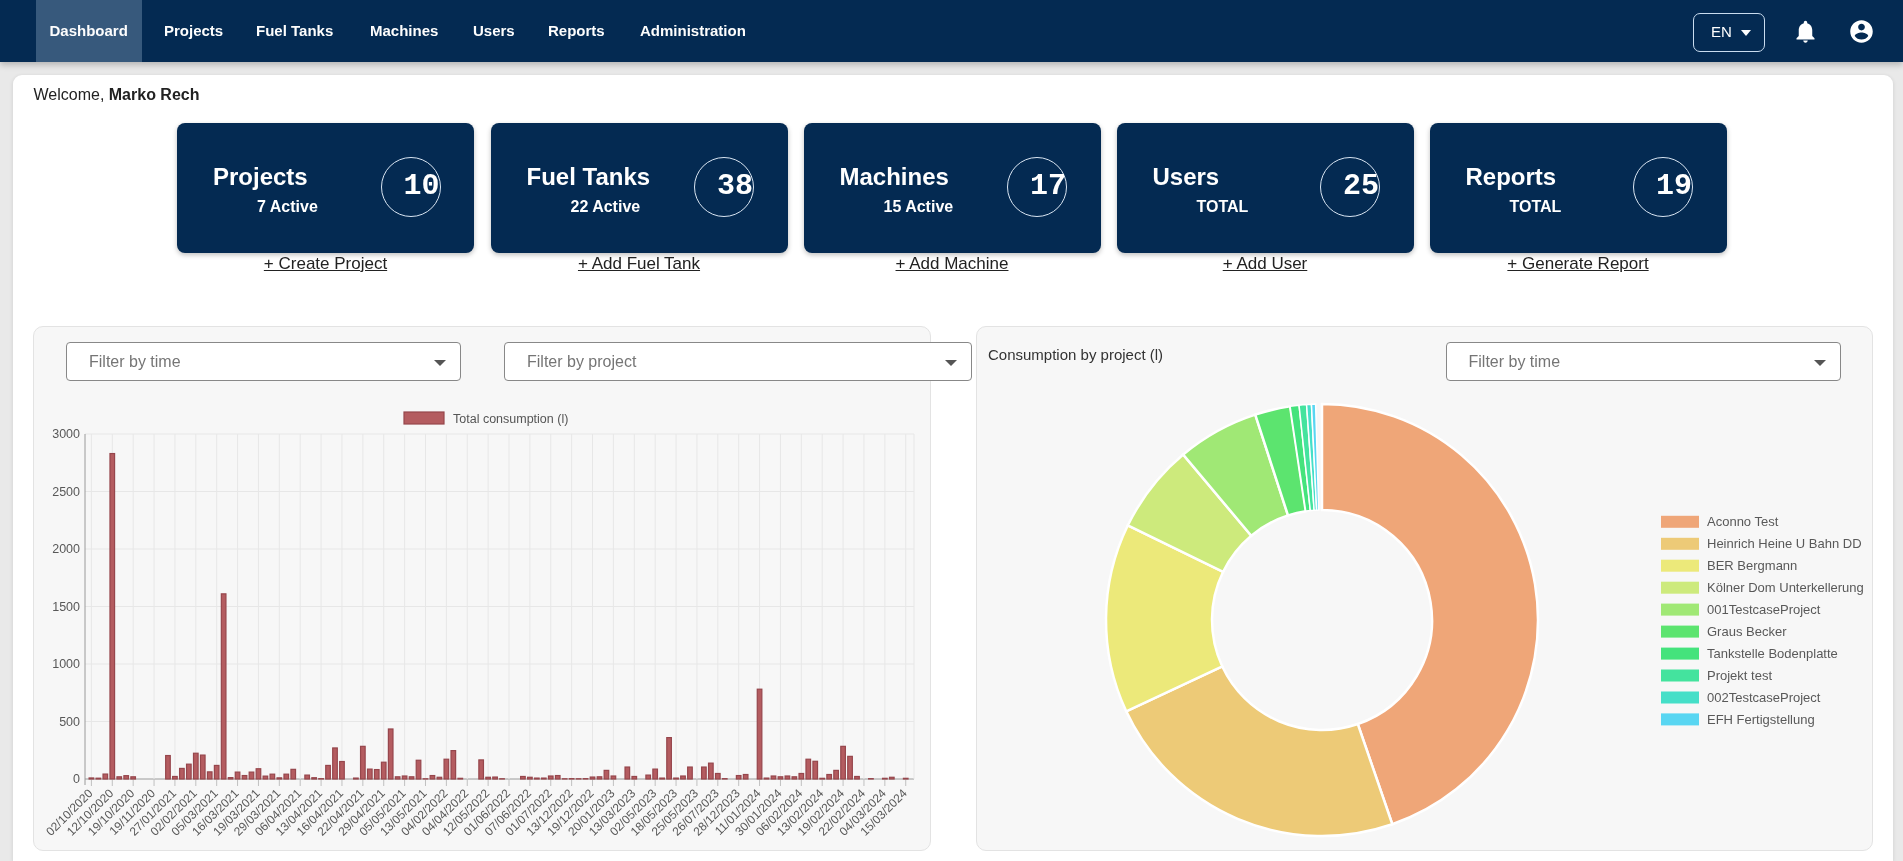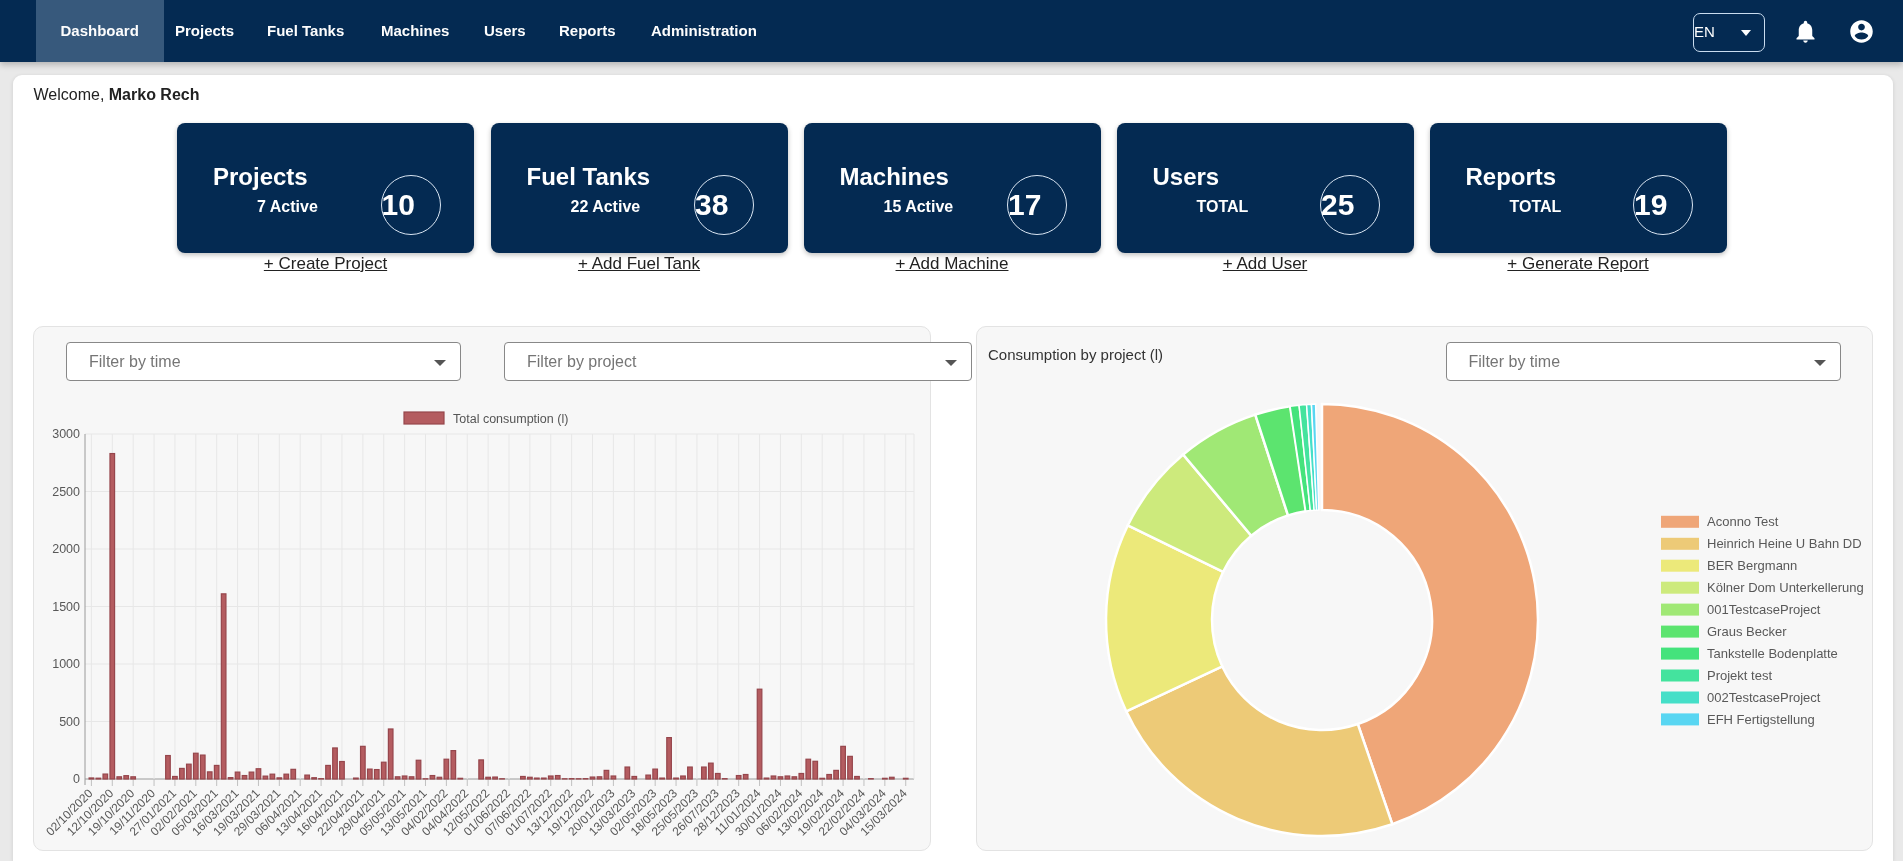--- a/index.html
+++ b/index.html
@@ -1,26 +1,26 @@
 <!DOCTYPE html>
 <html><head><meta charset="utf-8">
 <style>
 * { margin:0; padding:0; box-sizing:border-box; }
 html,body { width:1903px; height:861px; overflow:hidden; background:#e9e9e9; font-family:"Liberation Sans", sans-serif; }
 #nav { position:absolute; left:0; top:0; width:1903px; height:62px; background:#042a52; z-index:5; box-shadow:0 3px 6px rgba(0,0,0,0.22); }
-.nitem { position:absolute; top:0; height:62px; line-height:62px; color:#fdfdfd; font-size:15px; font-weight:bold; padding:0 25px; }
+.nitem { position:absolute; top:0; height:62px; line-height:62px; color:#fdfdfd; font-size:15px; font-weight:bold; padding:0 14px; }
 .nitem.active { background:#37597c; }
-#enbtn { position:absolute; left:1693px; top:13px; width:72px; height:38.5px; border:1.5px solid #c9dcef; border-radius:7px; color:#fff; font-size:15px; line-height:36px; text-align:left; }
+#enbtn { position:absolute; left:1693px; top:13px; width:72px; height:38.5px; border:1.5px solid #c9dcef; border-radius:7px; color:#fff; font-size:15px; line-height:36px; text-align:left; padding-left:17px; }
 #enbtn .car { position:absolute; right:13px; top:16px; width:0; height:0; border-left:5.5px solid transparent; border-right:5.5px solid transparent; border-top:6px solid #fff; }
 #page { position:absolute; left:13px; top:75px; width:1880px; height:786px; background:#ffffff; border-radius:9px 9px 0 0; box-shadow:0 1px 4px rgba(0,0,0,0.12); }
 .welcome { position:absolute; left:20.5px; top:11px; font-size:16px; color:#222; }
 .card { position:absolute; top:48px; width:297px; height:129.5px; background:#042a52; border-radius:8px; box-shadow:0 2px 5px rgba(0,0,0,0.25); color:#fff; }
 .ct { position:absolute; left:36px; top:41.5px; font-size:24px; font-weight:bold; line-height:1; }
 .cs { position:absolute; left:36px; top:75.5px; font-size:16px; font-weight:bold; line-height:1;margin-left:44px; }
-.circ { position:absolute; left:203.5px; top:52px; width:60px; height:60px; border:1.2px solid #d9e5f2; border-radius:50%; text-align:left; }
+.circ { position:absolute; left:203.5px; top:34px; width:60px; height:60px; border:1.2px solid #d9e5f2; border-radius:50%; text-align:right;font-family:Liberation Mono, monospace; }
 .circ span { font-size:30px; font-weight:bold; line-height:57px; }
 .clink { position:absolute; top:179px; width:297px; text-align:center; font-size:17px; color:#222; }
 .clink span { text-decoration:underline; }
 .panel { position:absolute; top:251px; width:898px; height:525px; background:#f7f7f7; border:1px solid #e3e3e3; border-radius:10px; }
 .dd { position:absolute; top:15px; height:39px; background:#fff; border:1px solid #888; border-radius:4px; font-size:16px; color:#757575; line-height:37px; padding-left:22px; }
 .dd .car { position:absolute; right:14px; top:17px; width:0; height:0; border-left:6px solid transparent; border-right:6px solid transparent; border-top:6.5px solid #555; }
 .ptitle { position:absolute; left:11px; top:19px; font-size:15px; color:#333; }
 </style></head>
 <body>
 <div id="nav">

